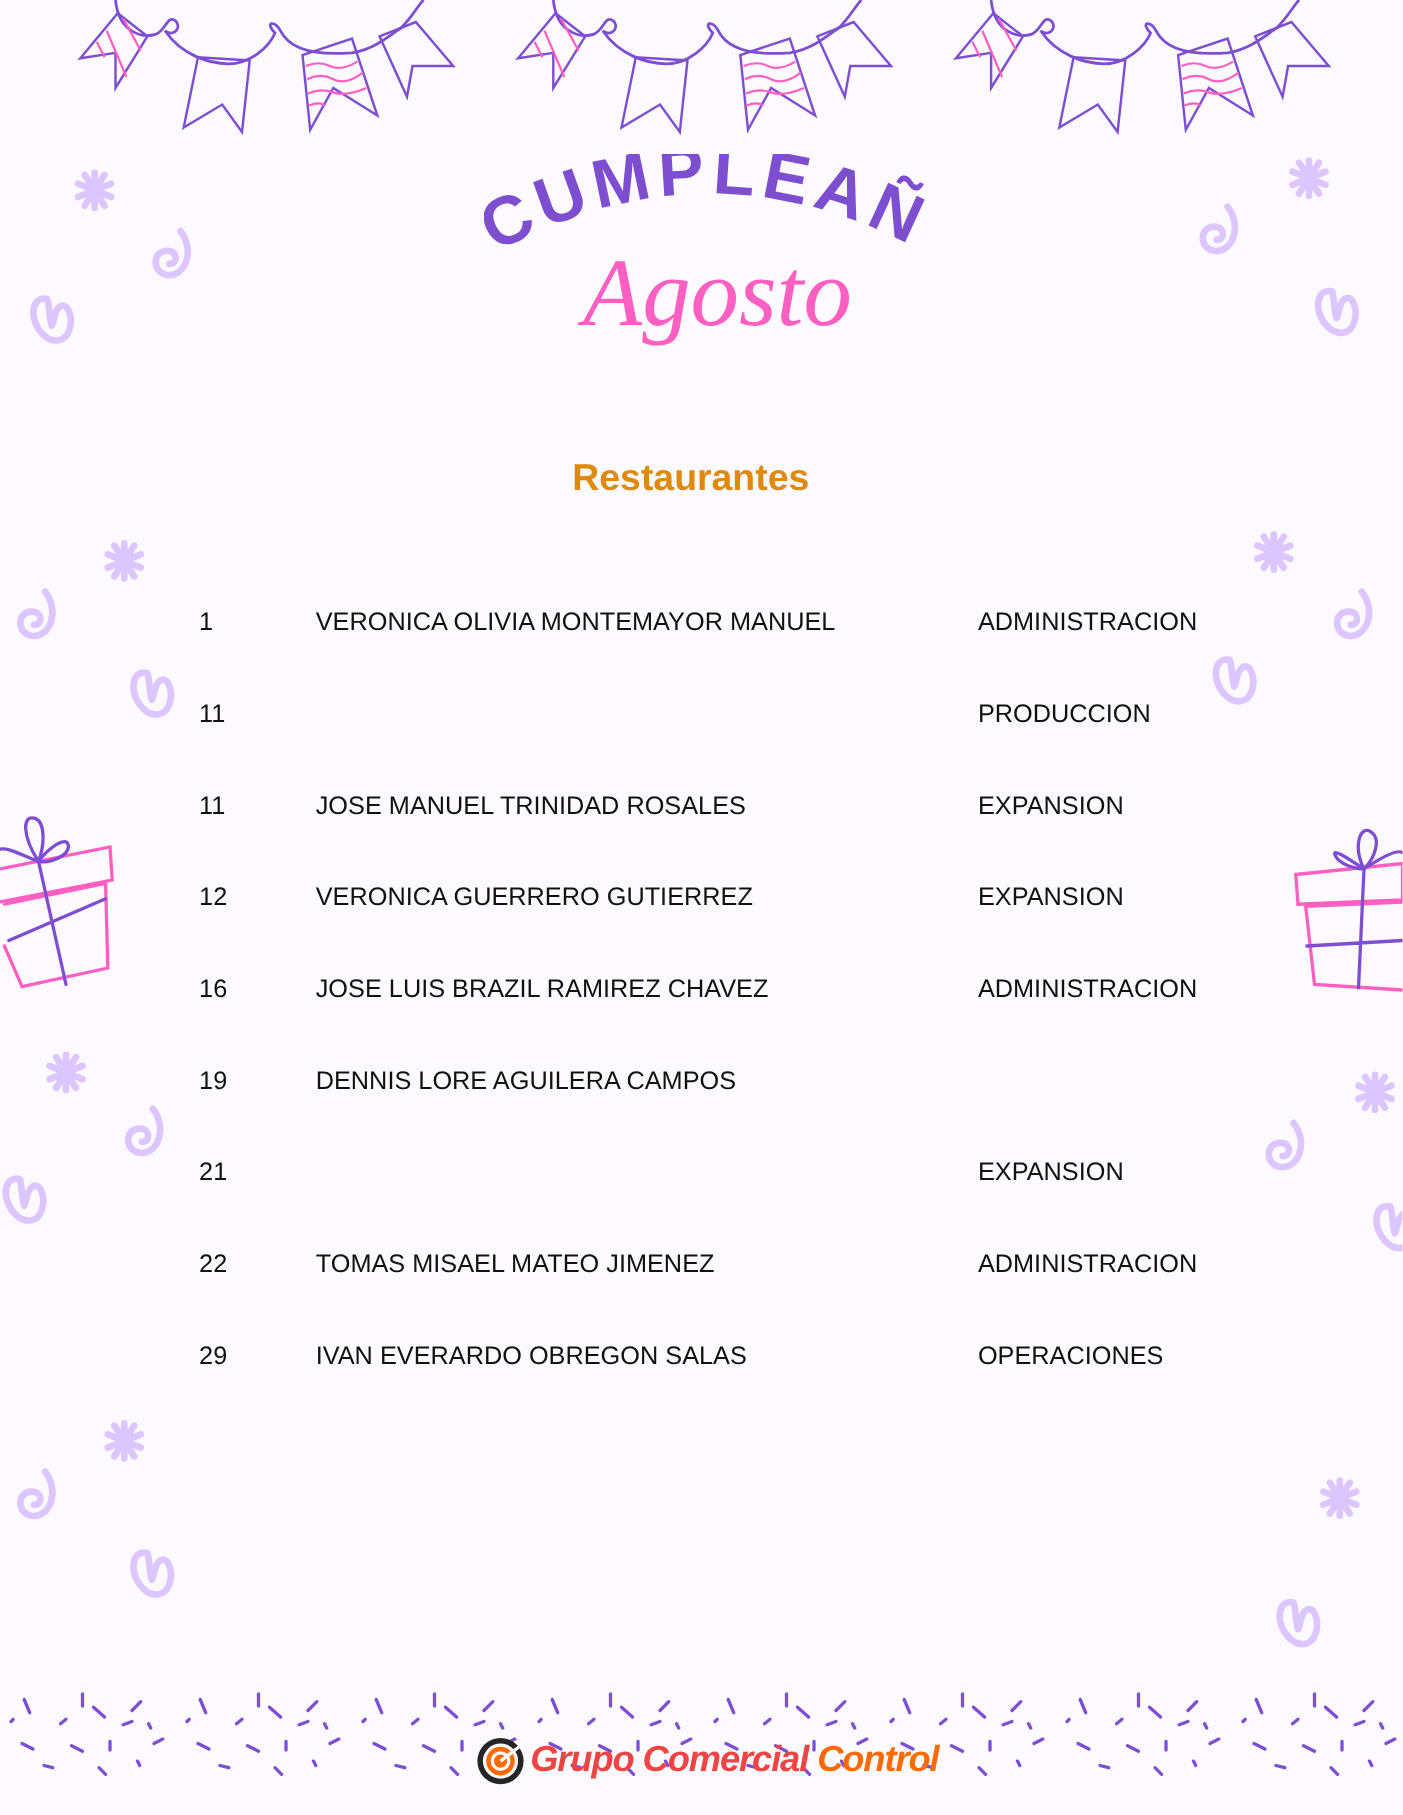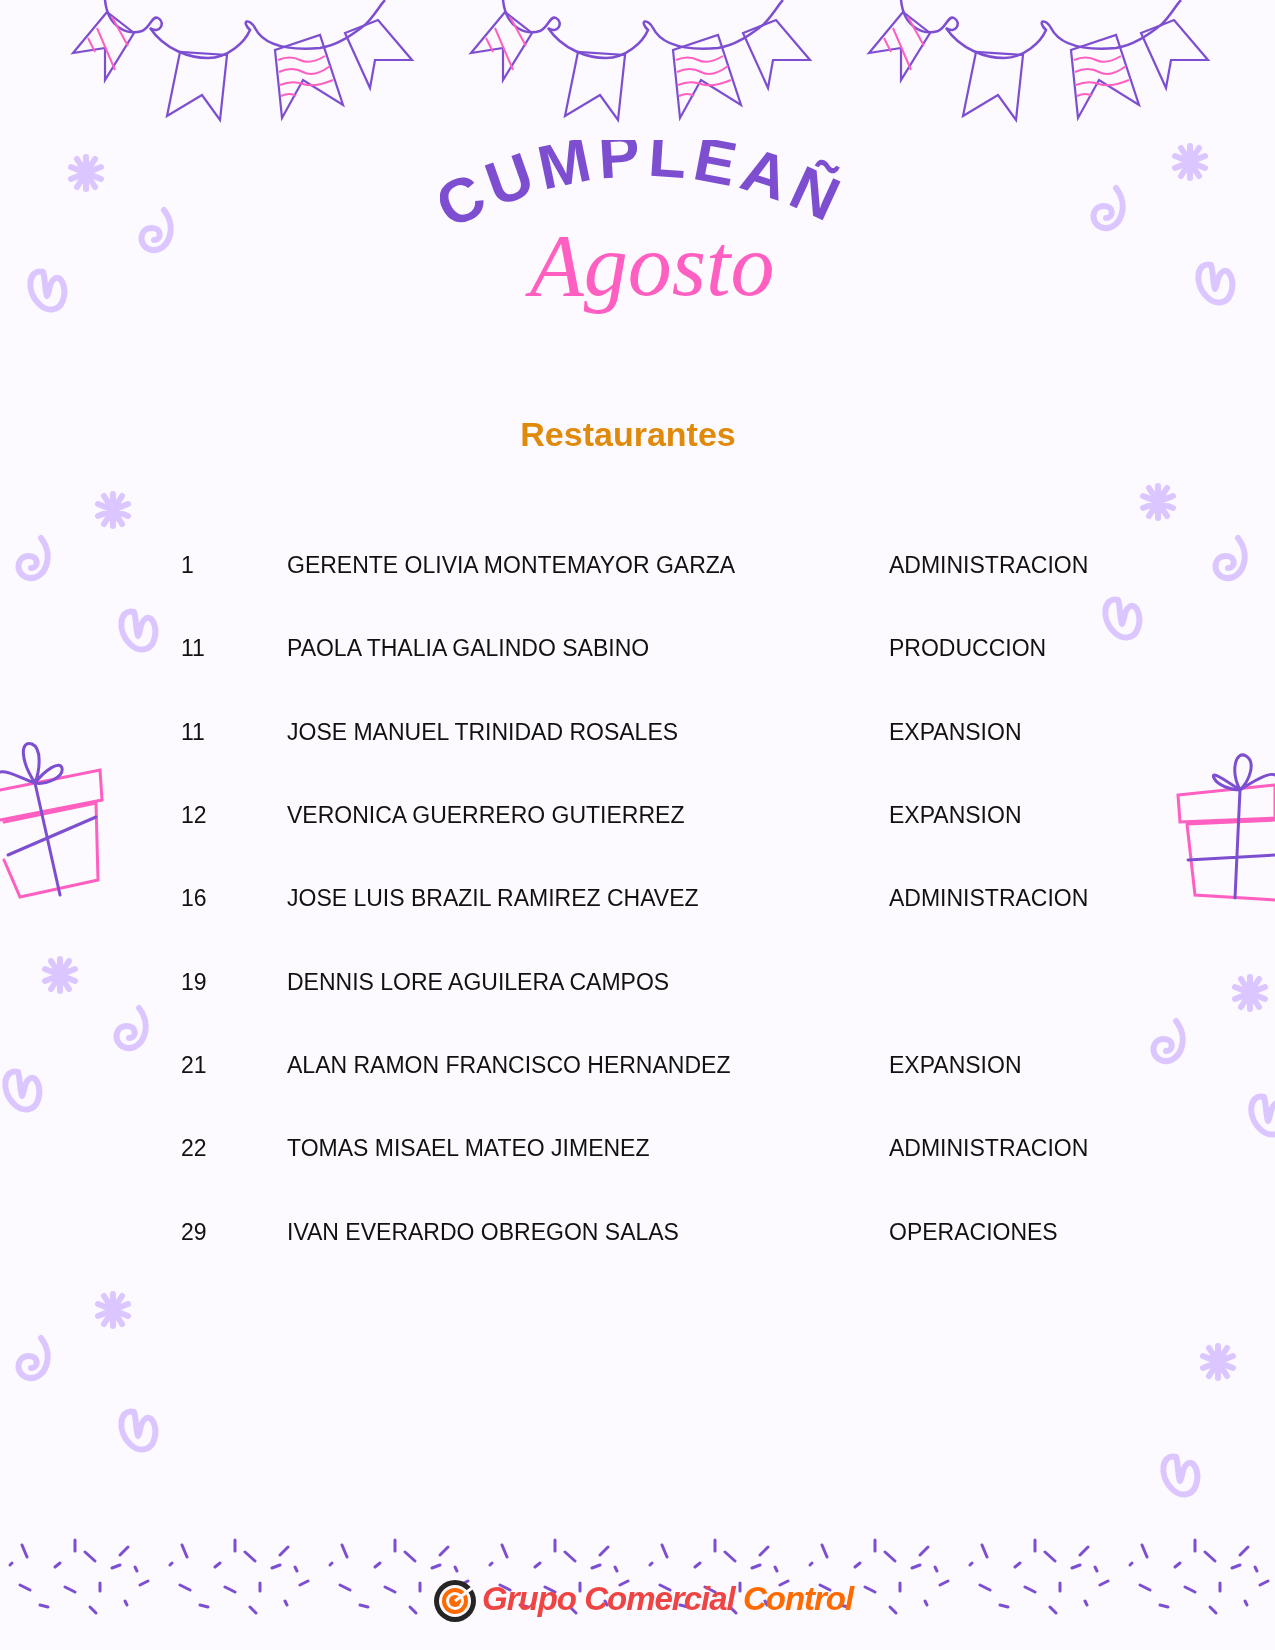--- a/index.html
+++ b/index.html
@@ -102,26 +102,25 @@
     <path d="M1240 790 L1235 898 M1188 860 L1275 855" stroke="#7d4fd0"></path>
     <path d="M1240 790 C1230 770 1236 750 1246 756 C1256 762 1250 780 1240 790 C1225 780 1210 770 1214 778 C1218 786 1232 790 1240 790 C1255 780 1270 772 1275 775" stroke="#7d4fd0"></path>
   </g>
 </svg>
 
 <div class="section-title">Restaurantes</div>
 
 <div>
   <div class="row" style="top:552px">
     <span class="day">1</span>
-    <span class="name">GERENTE OLIVIA MONTEMAYOR GARZA</span>
+    <span class="name">VERONICA OLIVIA MONTEMAYOR MANUEL</span>
     <span class="dept">ADMINISTRACION</span>
   </div>
   <div class="row" style="top:635px">
     <span class="day">11</span>
-    <span class="name">PAOLA THALIA GALINDO SABINO</span>
     <span class="dept">PRODUCCION</span>
   </div>
   <div class="row" style="top:719px">
     <span class="day">11</span>
     <span class="name">JOSE MANUEL TRINIDAD ROSALES</span>
     <span class="dept">EXPANSION</span>
   </div>
   <div class="row" style="top:802px">
     <span class="day">12</span>
     <span class="name">VERONICA GUERRERO GUTIERREZ</span>
@@ -131,21 +130,20 @@
     <span class="day">16</span>
     <span class="name">JOSE LUIS BRAZIL RAMIREZ CHAVEZ</span>
     <span class="dept">ADMINISTRACION</span>
   </div>
   <div class="row" style="top:969px">
     <span class="day">19</span>
     <span class="name">DENNIS LORE AGUILERA CAMPOS</span>
   </div>
   <div class="row" style="top:1052px">
     <span class="day">21</span>
-    <span class="name">ALAN RAMON FRANCISCO HERNANDEZ</span>
     <span class="dept">EXPANSION</span>
   </div>
   <div class="row" style="top:1135px">
     <span class="day">22</span>
     <span class="name">TOMAS MISAEL MATEO JIMENEZ</span>
     <span class="dept">ADMINISTRACION</span>
   </div>
   <div class="row" style="top:1219px">
     <span class="day">29</span>
     <span class="name">IVAN EVERARDO OBREGON SALAS</span>

